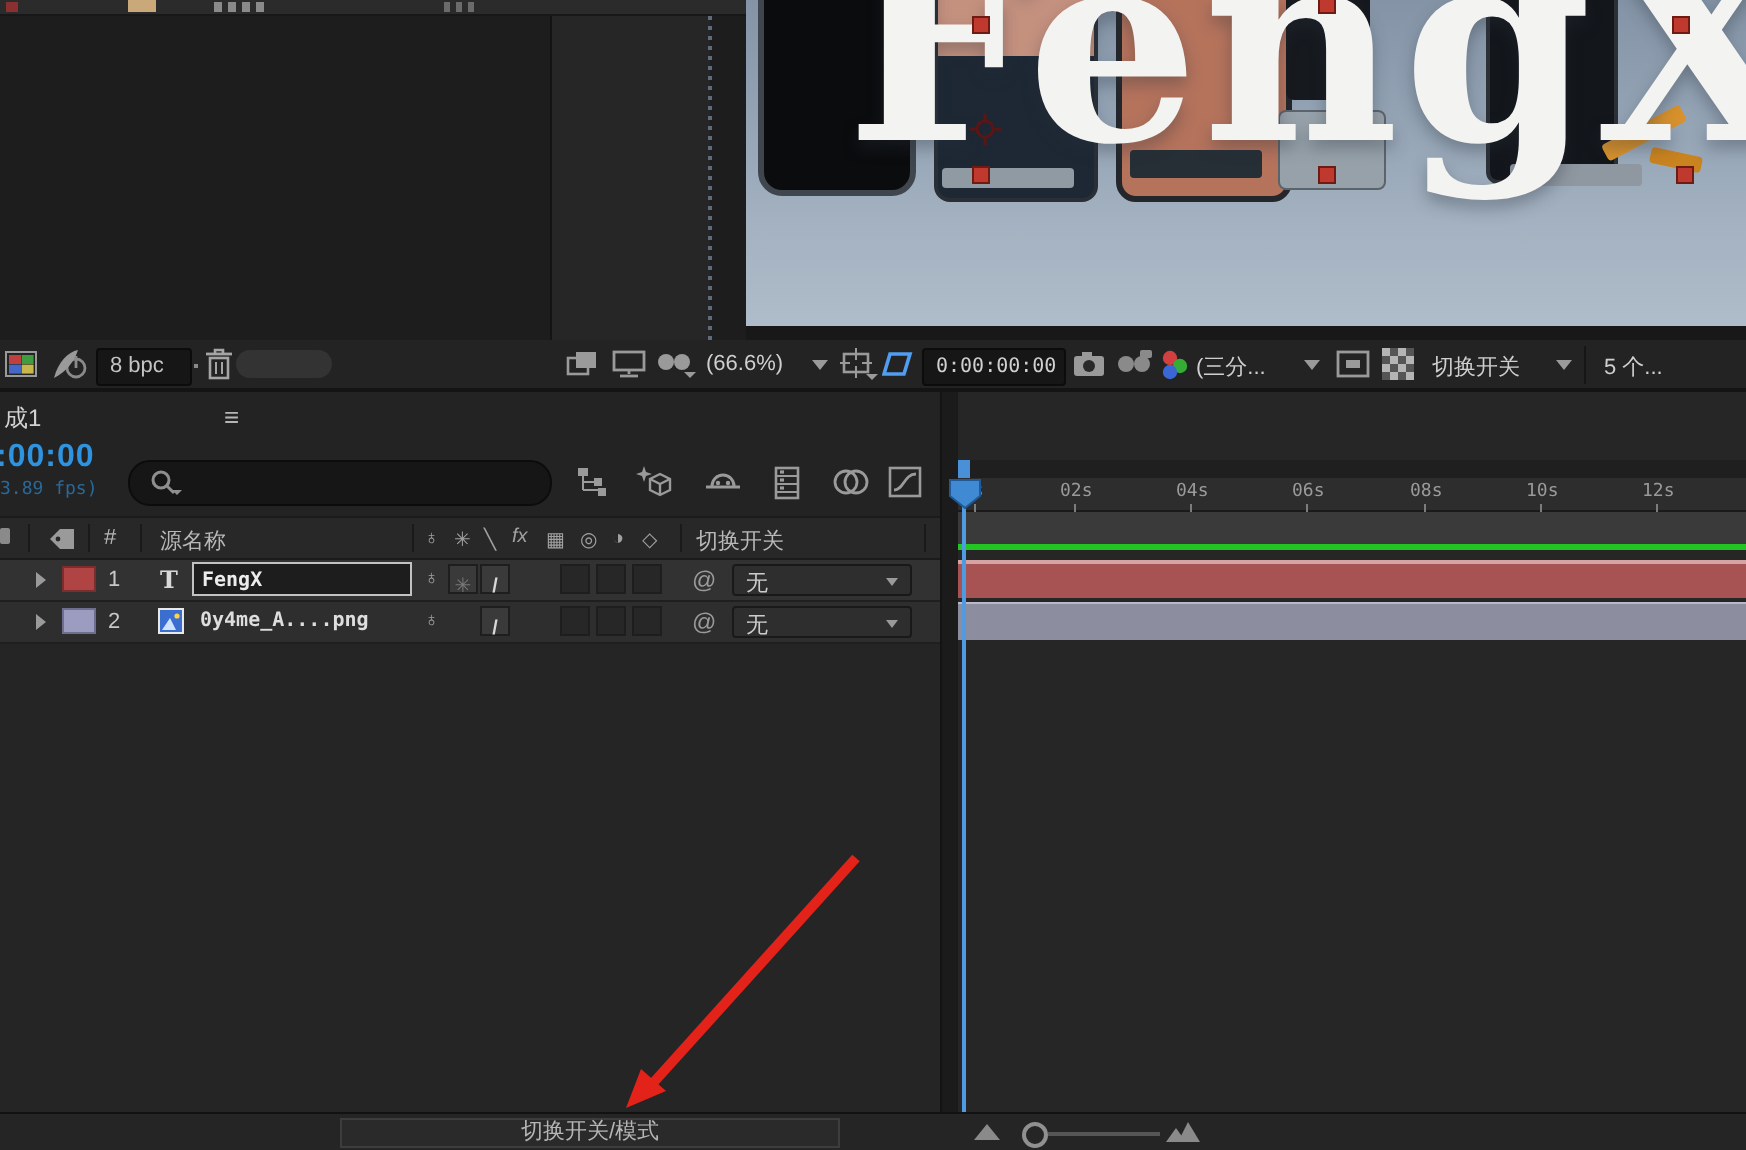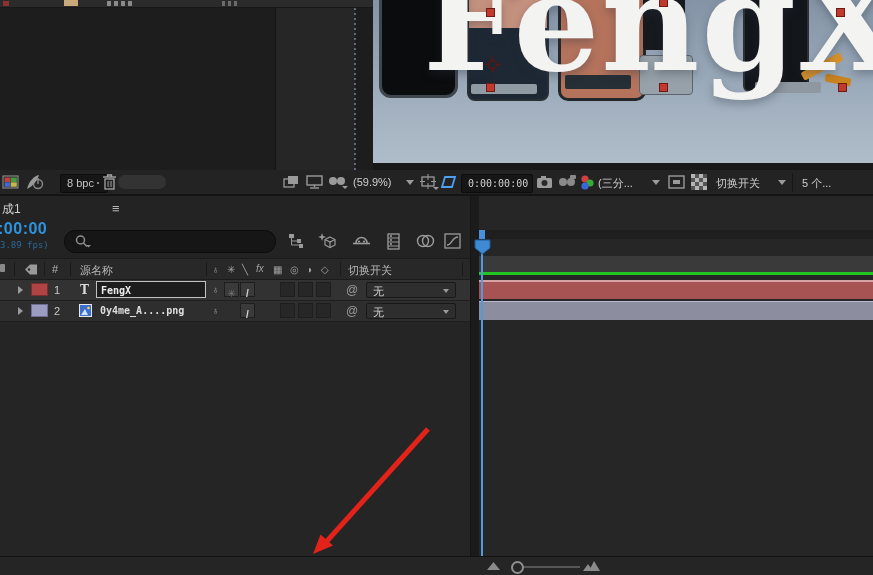--- a/index.html
+++ b/index.html
@@ -145,21 +145,21 @@
           <rect x="8.8" y="8.3" width="6" height="4.5" fill="#c8b84a"></rect>
         </svg>
     </span>
     <span class="abs" style="left:26px;top:3px;">
       <svg width="20" height="18">
           <circle cx="12" cy="11" r="4.5" fill="none" stroke="#8a8a8a" stroke-width="1.4"></circle>
         <line x1="12" y1="5" x2="12" y2="11" stroke="#8a8a8a" stroke-width="1.4"></line>
         <path d="M1,16 C3,8 8,3 13,2 C11,8 7,13 1,16 Z" fill="#9a9a9a"></path>
         </svg>
     </span>
-    <div class="abs inset" style="left:48px;top:4px;width:46px;height:17px;margin-left:12px;">
+    <div class="abs inset" style="left:48px;top:4px;width:46px;height:17px;">
       <span class="abs" style="left:6px;top:2px;font-size:11px;color:#c4c4c4;">8 bpc</span>
     </div>
     <div class="abs" style="left:97px;top:12px;width:2px;height:2px;background:#8a8a8a;"></div>
     <span class="abs" style="left:102px;top:3px;">
       <svg width="15" height="18">
           <line x1="1" y1="4" x2="14" y2="4" stroke="#a5a5a5" stroke-width="1.4"></line>
         <path d="M5.5,4 V2 h4 v2" fill="none" stroke="#a5a5a5" stroke-width="1.3"></path>
         <rect x="3" y="6" width="9" height="10" fill="none" stroke="#a5a5a5" stroke-width="1.3"></rect>
         <line x1="6" y1="8" x2="6" y2="14" stroke="#a5a5a5"></line>
           <line x1="9" y1="8" x2="9" y2="14" stroke="#a5a5a5"></line>
@@ -180,21 +180,21 @@
         <line x1="4" y1="14" x2="13" y2="14" stroke="#9a9a9a" stroke-width="1.4"></line>
         </svg>
     </span>
     <span class="abs" style="left:328px;top:5px;">
       <svg width="20" height="14">
           <circle cx="5" cy="6" r="4" fill="#9a9a9a"></circle>
           <circle cx="13" cy="6" r="4" fill="#9a9a9a"></circle>
         <polygon points="14,11 20,11 17,14" fill="#9a9a9a"></polygon>
         </svg>
     </span>
-    <span class="tool-txt" style="left:353px;">(59.9%)</span>
+    <span class="tool-txt" style="left:353px;">(66.6%)</span>
     <span class="abs tri-down" style="left:406px;top:10px;"></span>
     <span class="abs" style="left:420px;top:4px;">
       <svg width="19" height="17">
           <rect x="2" y="3" width="12" height="9" fill="none" stroke="#9a9a9a" stroke-width="1.3"></rect>
         <line x1="8" y1="0" x2="8" y2="6" stroke="#9a9a9a"></line>
           <line x1="8" y1="9" x2="8" y2="15" stroke="#9a9a9a"></line>
         <line x1="0" y1="7.5" x2="5" y2="7.5" stroke="#9a9a9a"></line>
           <line x1="11" y1="7.5" x2="16" y2="7.5" stroke="#9a9a9a"></line>
         <polygon points="13,13 19,13 16,16" fill="#9a9a9a"></polygon>
         </svg>
@@ -394,33 +394,50 @@
       </div>
     </div>
 
     <div class="abs" id="tl-empty"></div>
   </div>
 
   <div class="abs" id="tl-tracks">
     <div class="abs" id="spine"></div>
     <div class="abs" id="work-bar"></div>
     <div class="abs" id="work-in"></div>
+    <div class="abs" id="ruler">
+      <span class="ruler-lbl mono" style="left:2px;">0s</span>
+      <span class="ruler-lbl mono" style="left:51px;">02s</span>
+      <span class="ruler-lbl mono" style="left:109px;">04s</span>
+      <span class="ruler-lbl mono" style="left:167px;">06s</span>
+      <span class="ruler-lbl mono" style="left:226px;">08s</span>
+      <span class="ruler-lbl mono" style="left:284px;">10s</span>
+      <span class="ruler-lbl mono" style="left:342px;">12s</span>
+      <div class="tick" style="left:8px;"></div>
+        <div class="tick" style="left:58px;"></div>
+      <div class="tick" style="left:116px;"></div>
+        <div class="tick" style="left:174px;"></div>
+      <div class="tick" style="left:233px;"></div>
+        <div class="tick" style="left:291px;"></div>
+      <div class="tick" style="left:349px;"></div>
+    </div>
     <div class="abs" id="cache-band"></div>
     <div class="abs" id="cache-line"></div>
     <div class="abs" id="bar-red"></div>
     <div class="abs" id="bar-lav"></div>
     <div class="abs" id="playhead-line"></div>
     <span class="abs" style="left:3px;top:43px;">
       <svg width="17" height="16">
           <path d="M1,1 h15 v8 l-7.5,6 L1,9 Z" fill="#3f8ad2" stroke="#1f5a96"></path>
         </svg>
     </span>
   </div>
 
   <div class="abs" id="bottom-bar">
+    <div id="toggle-btn">切换开关/模式</div>
     <span class="mtn" style="left:487px;">
       <svg width="13" height="9">
           <polygon points="0,9 6.5,1 13,9" fill="#8a8a8a"></polygon>
         </svg>
     </span>
     <div id="zoom-knob"></div>
     <div id="zoom-track"></div>
     <span class="mtn" style="left:583px;">
       <svg width="17" height="10">
           <polygon points="0,10 5,3 10,10" fill="#8a8a8a"></polygon>

